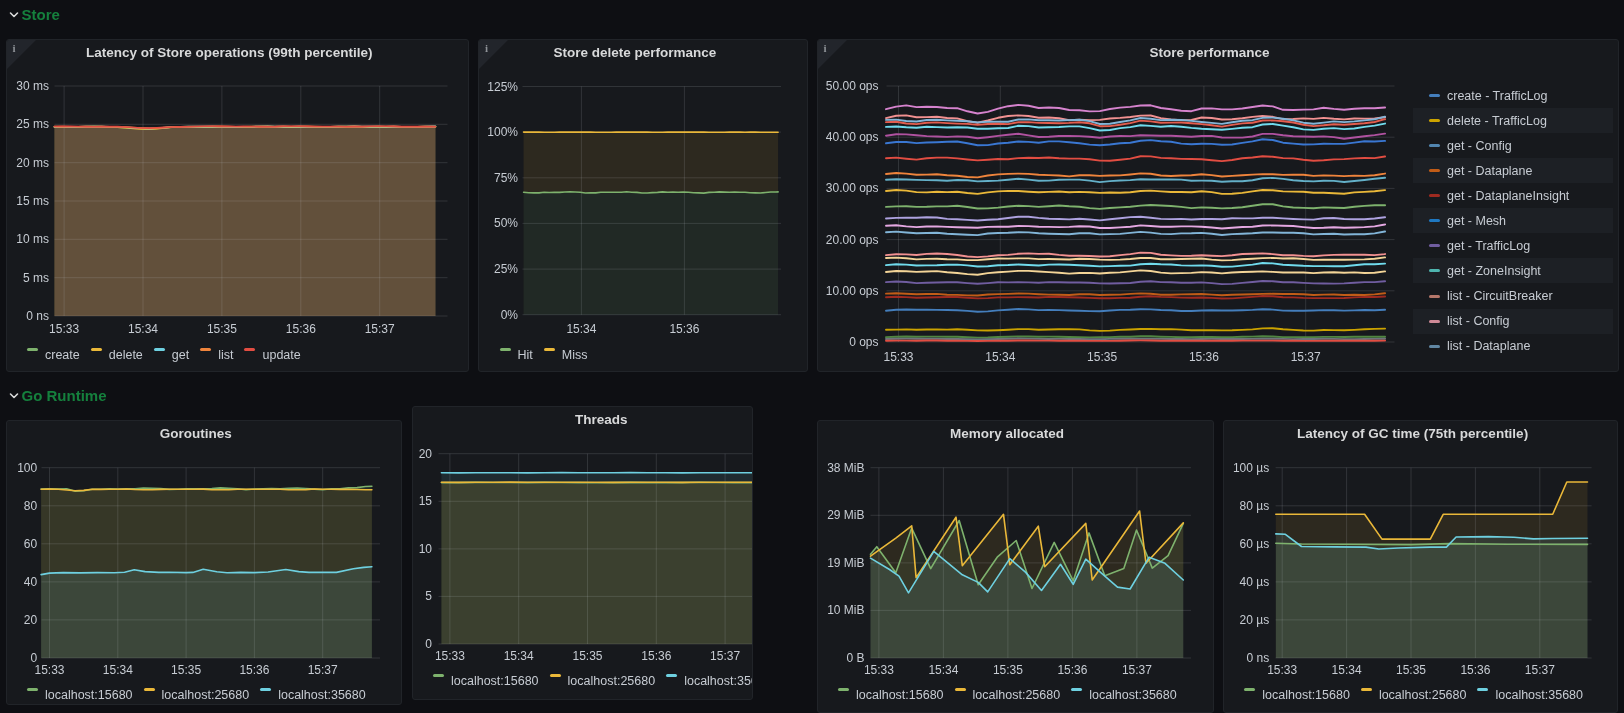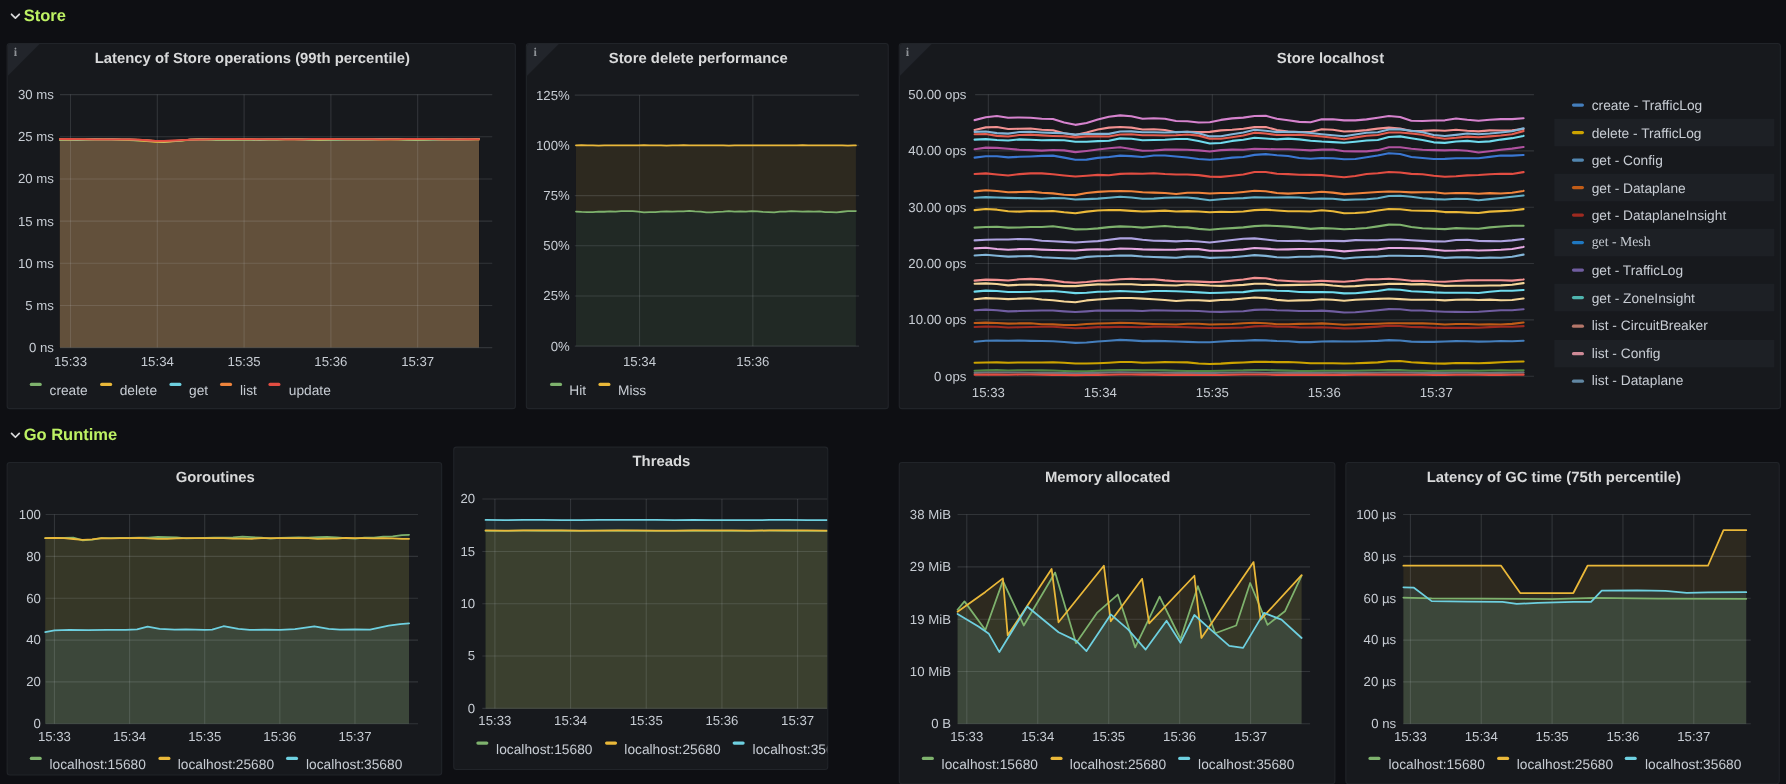--- a/index.html
+++ b/index.html
@@ -1,21 +1,21 @@
 <!DOCTYPE html>
 <html><head><meta charset="utf-8"><style>
 
 * { margin:0; padding:0; box-sizing:border-box; }
 body { width:1624px; height:713px; background:#0e0f13; font-family:"Liberation Sans",sans-serif; overflow:hidden; position:relative; }
 .panel { position:absolute; background:#17191d; border:1px solid #212429; border-radius:3px; overflow:hidden; }
 .ptitle { position:absolute; top:5px; text-align:center; font-size:13.5px; font-weight:700; color:#d8d9da; white-space:nowrap; }
 .ax { fill:#c7ccd3; font-family:"Liberation Sans",sans-serif; }
 .corner { position:absolute; left:0; top:0; width:0; height:0; border-top:29px solid #22252b; border-right:29px solid transparent; }
 .cicon { position:absolute; left:6px; top:2px; font-family:"Liberation Serif",serif; font-weight:700; font-size:11px; color:#8e9297; }
-.rowtitle { position:absolute; font-size:15px; font-weight:700; color:#bef264; }
+.rowtitle { position:absolute; font-size:15px; font-weight:700; color:#15803d; }
 .chev { position:absolute; }
 .legend { position:absolute; display:flex; align-items:center; white-space:nowrap; font-size:12.5px; color:#c7ccd3; }
 .legend .li { display:inline-flex; align-items:flex-start; margin-right:11px; }
 .dash { display:inline-block; width:11px; height:3px; border-radius:1.5px; margin-right:7px; }
 .li3 { position:absolute; display:flex; align-items:center; font-size:12.5px; color:#c7ccd3; white-space:nowrap; }
 
 </style></head><body>
 <svg class="chev" style="left:8.5px;top:11px" width="10" height="8">
     <polyline points="1.5,2 5,5.5 8.5,2" fill="none" stroke="#d8d9da" stroke-width="1.6" stroke-linecap="round" stroke-linejoin="round"></polyline>
   </svg>
@@ -99,21 +99,21 @@
 <text x="205.4" y="292.5" text-anchor="middle" class="ax" font-size="12">15:36</text>
 </svg>
 <div class="legend" style="left:20.5px;top:307.5px;">
       <span class="li"><span class="dash" style="background:#7eb26d"></span>Hit</span>
       <span class="li"><span class="dash" style="background:#eab839"></span>Miss</span>
     </div>
 </div>
 <div class="panel" style="left:816.5px;top:39.0px;width:802.0px;height:333.0px;">
 <div class="corner"></div>
     <div class="cicon">i</div>
-<div class="ptitle" style="left:132.0px;width:520px;">Store localhost</div>
+<div class="ptitle" style="left:132.0px;width:520px;">Store performance</div>
 <svg width="802" height="333" style="position:absolute;left:0;top:0">
 <line x1="68.5" y1="302.0" x2="576.5" y2="302.0" stroke="rgba(212,220,230,0.14)" stroke-width="1"></line>
 <line x1="68.5" y1="250.8" x2="576.5" y2="250.8" stroke="rgba(212,220,230,0.14)" stroke-width="1"></line>
 <line x1="68.5" y1="199.6" x2="576.5" y2="199.6" stroke="rgba(212,220,230,0.14)" stroke-width="1"></line>
 <line x1="68.5" y1="148.4" x2="576.5" y2="148.4" stroke="rgba(212,220,230,0.14)" stroke-width="1"></line>
 <line x1="68.5" y1="97.2" x2="576.5" y2="97.2" stroke="rgba(212,220,230,0.14)" stroke-width="1"></line>
 <line x1="68.5" y1="46.0" x2="576.5" y2="46.0" stroke="rgba(212,220,230,0.14)" stroke-width="1"></line>
 <line x1="80.5" y1="46.0" x2="80.5" y2="302.0" stroke="rgba(212,220,230,0.14)" stroke-width="1"></line>
 <line x1="182.3" y1="46.0" x2="182.3" y2="302.0" stroke="rgba(212,220,230,0.14)" stroke-width="1"></line>
 <line x1="284.1" y1="46.0" x2="284.1" y2="302.0" stroke="rgba(212,220,230,0.14)" stroke-width="1"></line>
@@ -159,21 +159,21 @@
 <text x="487.7" y="321.0" text-anchor="middle" class="ax" font-size="12">15:37</text>
 </svg>
 <div class="li3" style="left:611.5px;top:43.0px;height:25.1px;"><span class="dash" style="background:#447ebc"></span>create - TrafficLog</div>
 <div style="position:absolute;left:595.5px;top:68.1px;width:200.0px;height:25.1px;background:#1d2025;"></div>
 <div class="li3" style="left:611.5px;top:68.1px;height:25.1px;"><span class="dash" style="background:#cca300"></span>delete - TrafficLog</div>
 <div class="li3" style="left:611.5px;top:93.1px;height:25.1px;"><span class="dash" style="background:#5286b0"></span>get - Config</div>
 <div style="position:absolute;left:595.5px;top:118.2px;width:200.0px;height:25.1px;background:#1d2025;"></div>
 <div class="li3" style="left:611.5px;top:118.2px;height:25.1px;"><span class="dash" style="background:#c15c17"></span>get - Dataplane</div>
 <div class="li3" style="left:611.5px;top:143.2px;height:25.1px;"><span class="dash" style="background:#9e2a20"></span>get - DataplaneInsight</div>
 <div style="position:absolute;left:595.5px;top:168.3px;width:200.0px;height:25.1px;background:#1d2025;"></div>
-<div class="li3" style="left:611.5px;top:168.3px;height:25.1px;font-family:Liberation Serif, serif;"><span class="dash" style="background:#1f78c1"></span>get - Mesh</div>
+<div class="li3" style="left:611.5px;top:168.3px;height:25.1px;"><span class="dash" style="background:#1f78c1"></span>get - Mesh</div>
 <div class="li3" style="left:611.5px;top:193.4px;height:25.1px;"><span class="dash" style="background:#705da0"></span>get - TrafficLog</div>
 <div style="position:absolute;left:595.5px;top:218.4px;width:200.0px;height:25.1px;background:#1d2025;"></div>
 <div class="li3" style="left:611.5px;top:218.4px;height:25.1px;"><span class="dash" style="background:#4fb5af"></span>get - ZoneInsight</div>
 <div class="li3" style="left:611.5px;top:243.5px;height:25.1px;justify-content:center;"><span class="dash" style="background:#b5776a"></span>list - CircuitBreaker</div>
 <div style="position:absolute;left:595.5px;top:268.5px;width:200.0px;height:25.1px;background:#1d2025;"></div>
 <div class="li3" style="left:611.5px;top:268.5px;height:25.1px;"><span class="dash" style="background:#cf8a97"></span>list - Config</div>
 <div class="li3" style="left:611.5px;top:293.6px;height:25.1px;"><span class="dash" style="background:#6187a3"></span>list - Dataplane</div>
 </div>
 <div class="panel" style="left:5.5px;top:419.5px;width:396.5px;height:285px;">
 <div class="ptitle" style="left:-70.8px;width:520px;">Goroutines</div>

